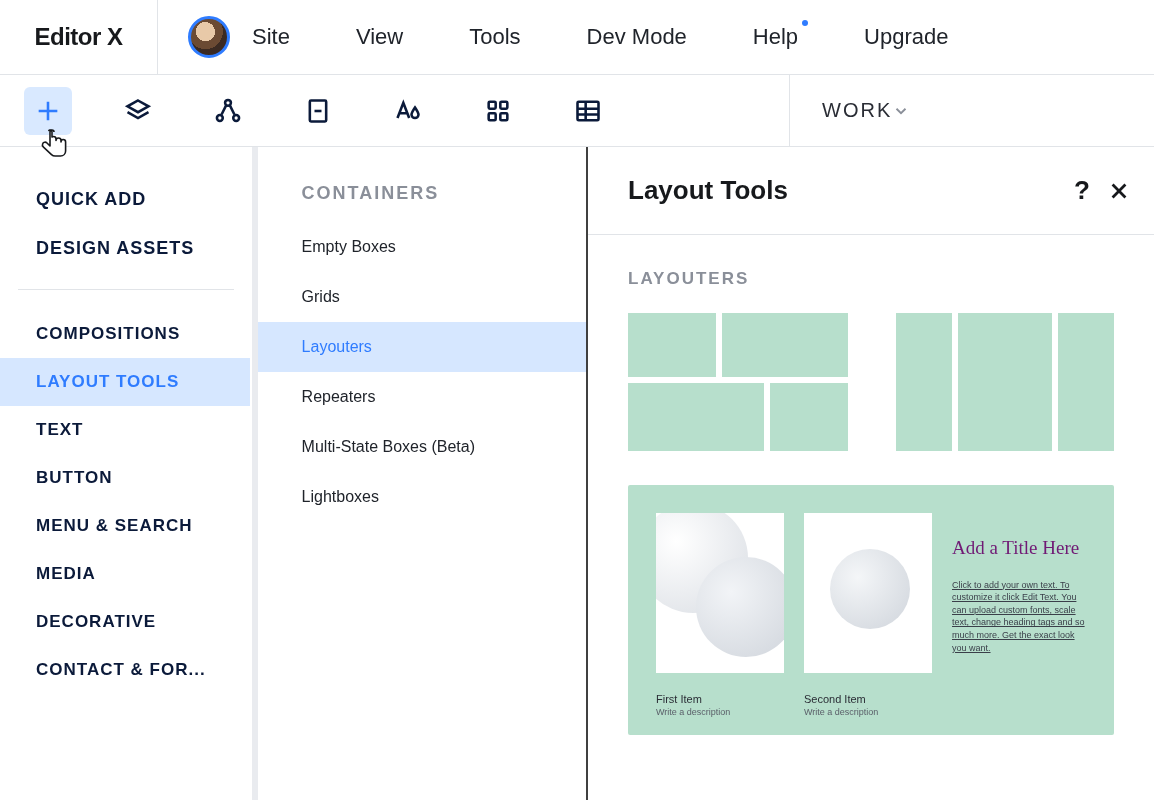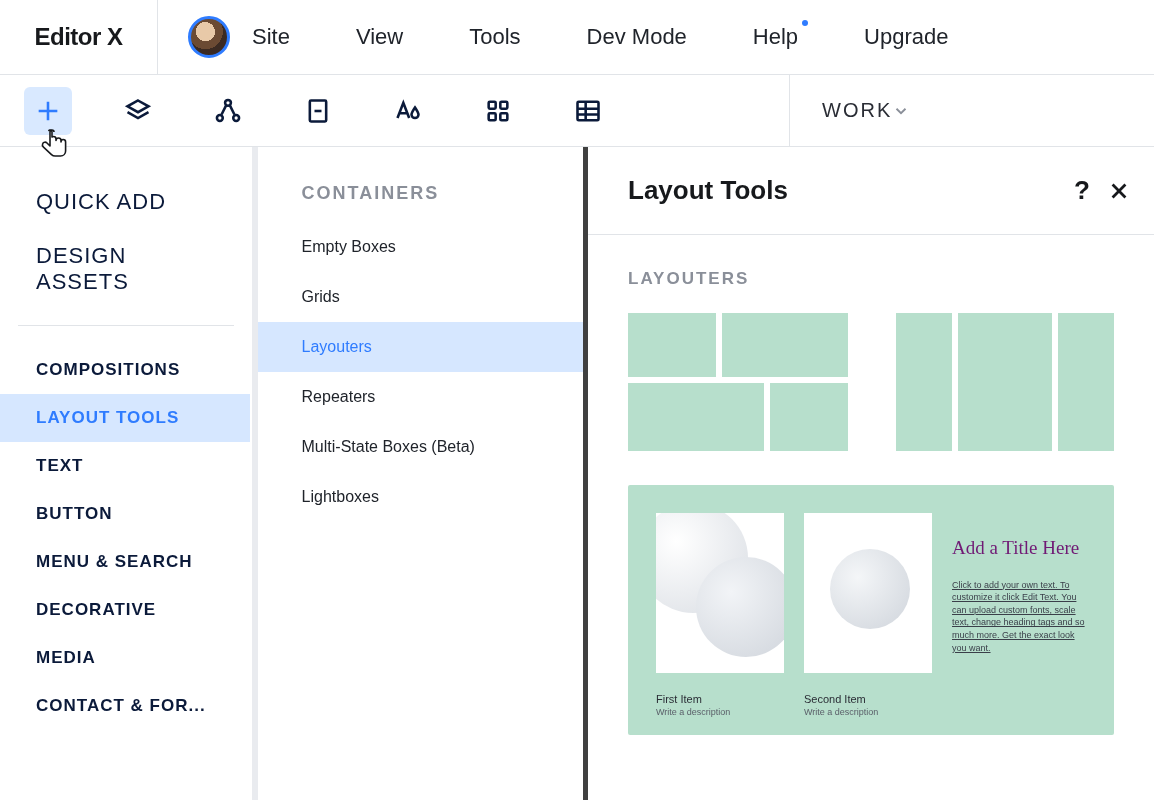--- a/index.html
+++ b/index.html
@@ -19,26 +19,26 @@
   .tool-btn svg { width:28px; height:28px; stroke:currentColor; fill:none; stroke-width:2.2; }
   .page-select { width:365px; height:72px; border-left:1px solid #e1e4e8; display:flex; align-items:center; justify-content:flex-start; padding:8px 32px; cursor:pointer; }
   .page-select span { font-size:20px; letter-spacing:2px; color:#2a2d35; }
   .chev { width:18px; height:18px; }
   .cursor-hand { position:absolute; left:38px; top:128px; pointer-events:none; }
   
   .workspace { display:flex; height:653px; }
   
   .col1 { width:268px; border-right:6px solid #e9ebef; padding:28px 0 0 0; overflow:hidden; }
   .col1 .grp { padding:0 36px; }
-  .col1 .grp-item { font-size:22px; font-weight:400; letter-spacing:1px; color:#0b1a3a; padding:14px 0; cursor:pointer; }
+  .col1 .grp-item { font-size:18px; font-weight:700; letter-spacing:1px; color:#0b1a3a; padding:14px 0; cursor:pointer; }
   .col1 hr { margin:16px 18px 20px 18px; border:none; border-top:1px solid #e1e4e8; }
   .col1 .cat { font-size:17px; font-weight:800; letter-spacing:1px; color:#0b1a3a; padding:14px 36px; cursor:pointer; white-space:nowrap; overflow:hidden; }
   .col1 .cat.active { background:#d6e7ff; color:#2f7cff; width:250px; }
   
-  .col2 { width:344px; border-right:5px solid #404040; padding:36px 0 0 0; }
+  .col2 { width:344px; border-right:2px solid #404040; padding:36px 0 0 0; }
   .col2 .sec-title { font-size:18px; font-weight:800; letter-spacing:2px; color:#8a8f99; padding:0 44px 18px; }
   .col2 .item { font-size:16px; color:#20242b; padding:16px 44px; cursor:pointer; }
   .col2 .item.active { background:#d6e7ff; color:#2f7cff; }
   
   .col3 { flex:1; display:flex; flex-direction:column; }
   .panel-head { display:flex; align-items:center; justify-content:space-between; height:88px; padding:0 24px 0 40px; border-bottom:1px solid #e1e4e8; }
   .panel-head h2 { font-size:26px; font-weight:800; color:#17191c; }
   .panel-head .actions { display:flex; align-items:center; gap:18px; }
   .panel-head .actions span, .panel-head .actions svg { cursor:pointer; }
   .panel-body { padding:34px 40px 0 40px; overflow:auto; }
@@ -153,22 +153,22 @@
     <div class="grp">
       <div class="grp-item">QUICK ADD</div>
       <div class="grp-item">DESIGN ASSETS</div>
     </div>
     <hr>
     <div class="cat">COMPOSITIONS</div>
     <div class="cat active">LAYOUT TOOLS</div>
     <div class="cat">TEXT</div>
     <div class="cat">BUTTON</div>
     <div class="cat">MENU &amp; SEARCH</div>
+    <div class="cat">MEDIA</div>
     <div class="cat">DECORATIVE</div>
-    <div class="cat">MEDIA</div>
     <div class="cat">CONTACT &amp; FOR...</div>
   </div>
 
   <div class="col2">
     <div class="sec-title">CONTAINERS</div>
     <div class="item">Empty Boxes</div>
     <div class="item">Grids</div>
     <div class="item active">Layouters</div>
     <div class="item">Repeaters</div>
     <div class="item">Multi-State Boxes (Beta)</div>

